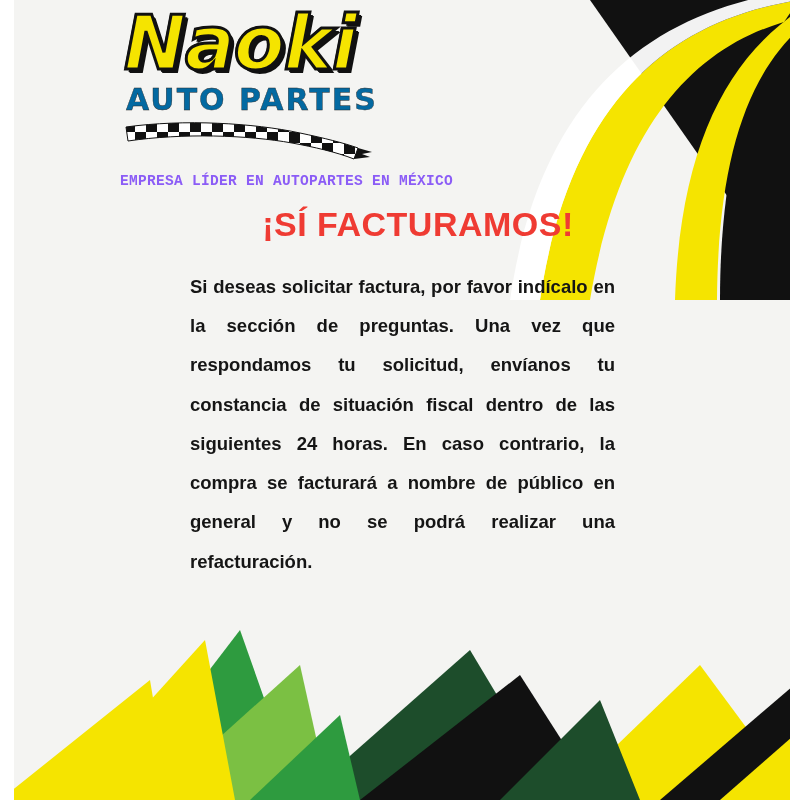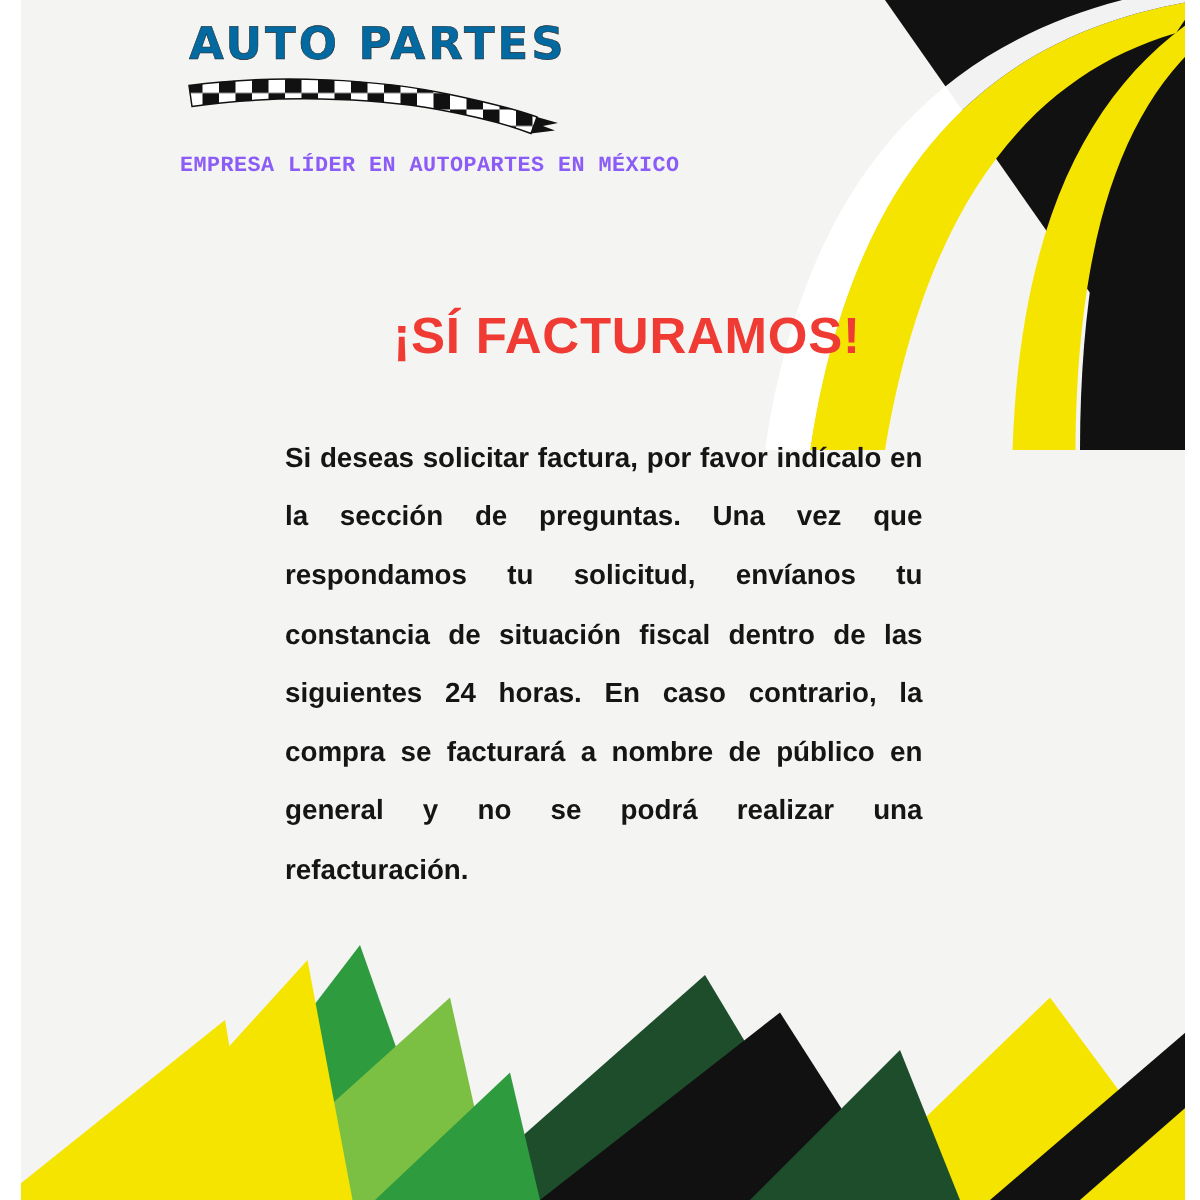--- a/index.html
+++ b/index.html
@@ -109,21 +109,21 @@
     font-size: 34px;
     letter-spacing: 0.5px;
     color: #ef3b33;
     margin: 0;
     padding-left: 36px;
   }
   #body-copy {
     position: absolute;
     left: 190px;
     width: 425px;
-    top: 285px;
+    top: 267px;
     font-family: "Liberation Sans", sans-serif;
     font-weight: bold;
     font-size: 18.5px;
     line-height: 2.12;
     color: #151515;
     text-align: justify;
     text-justify: inter-word;
     margin: 0;
   }
 </style>
@@ -164,20 +164,21 @@
 
       <path d="M250,180 L340,95 L360,180 Z" fill="#2e9b3f"></path>
       <path d="M500,180 L600,80 L640,180 Z" fill="#1d4d2b"></path>
     </svg>
   </div>
 
   <div class="deco" id="left-edge-strip"></div>
   <div class="deco" id="right-edge-strip"></div>
 
   <div id="logo-block">
+    <div id="brand-wordmark">Naoki</div>
     <div id="brand-subwordmark">AUTO PARTES</div>
 
     <div id="checker-flag">
       <svg viewBox="0 0 250 44" width="250" height="44" aria-hidden="true">
         <defs>
           <pattern id="checks" width="22" height="22" patternUnits="userSpaceOnUse">
             <rect width="22" height="22" fill="#ffffff"></rect>
             <rect width="11" height="11" fill="#111111"></rect>
             <rect x="11" y="11" width="11" height="11" fill="#111111"></rect>
           </pattern>

